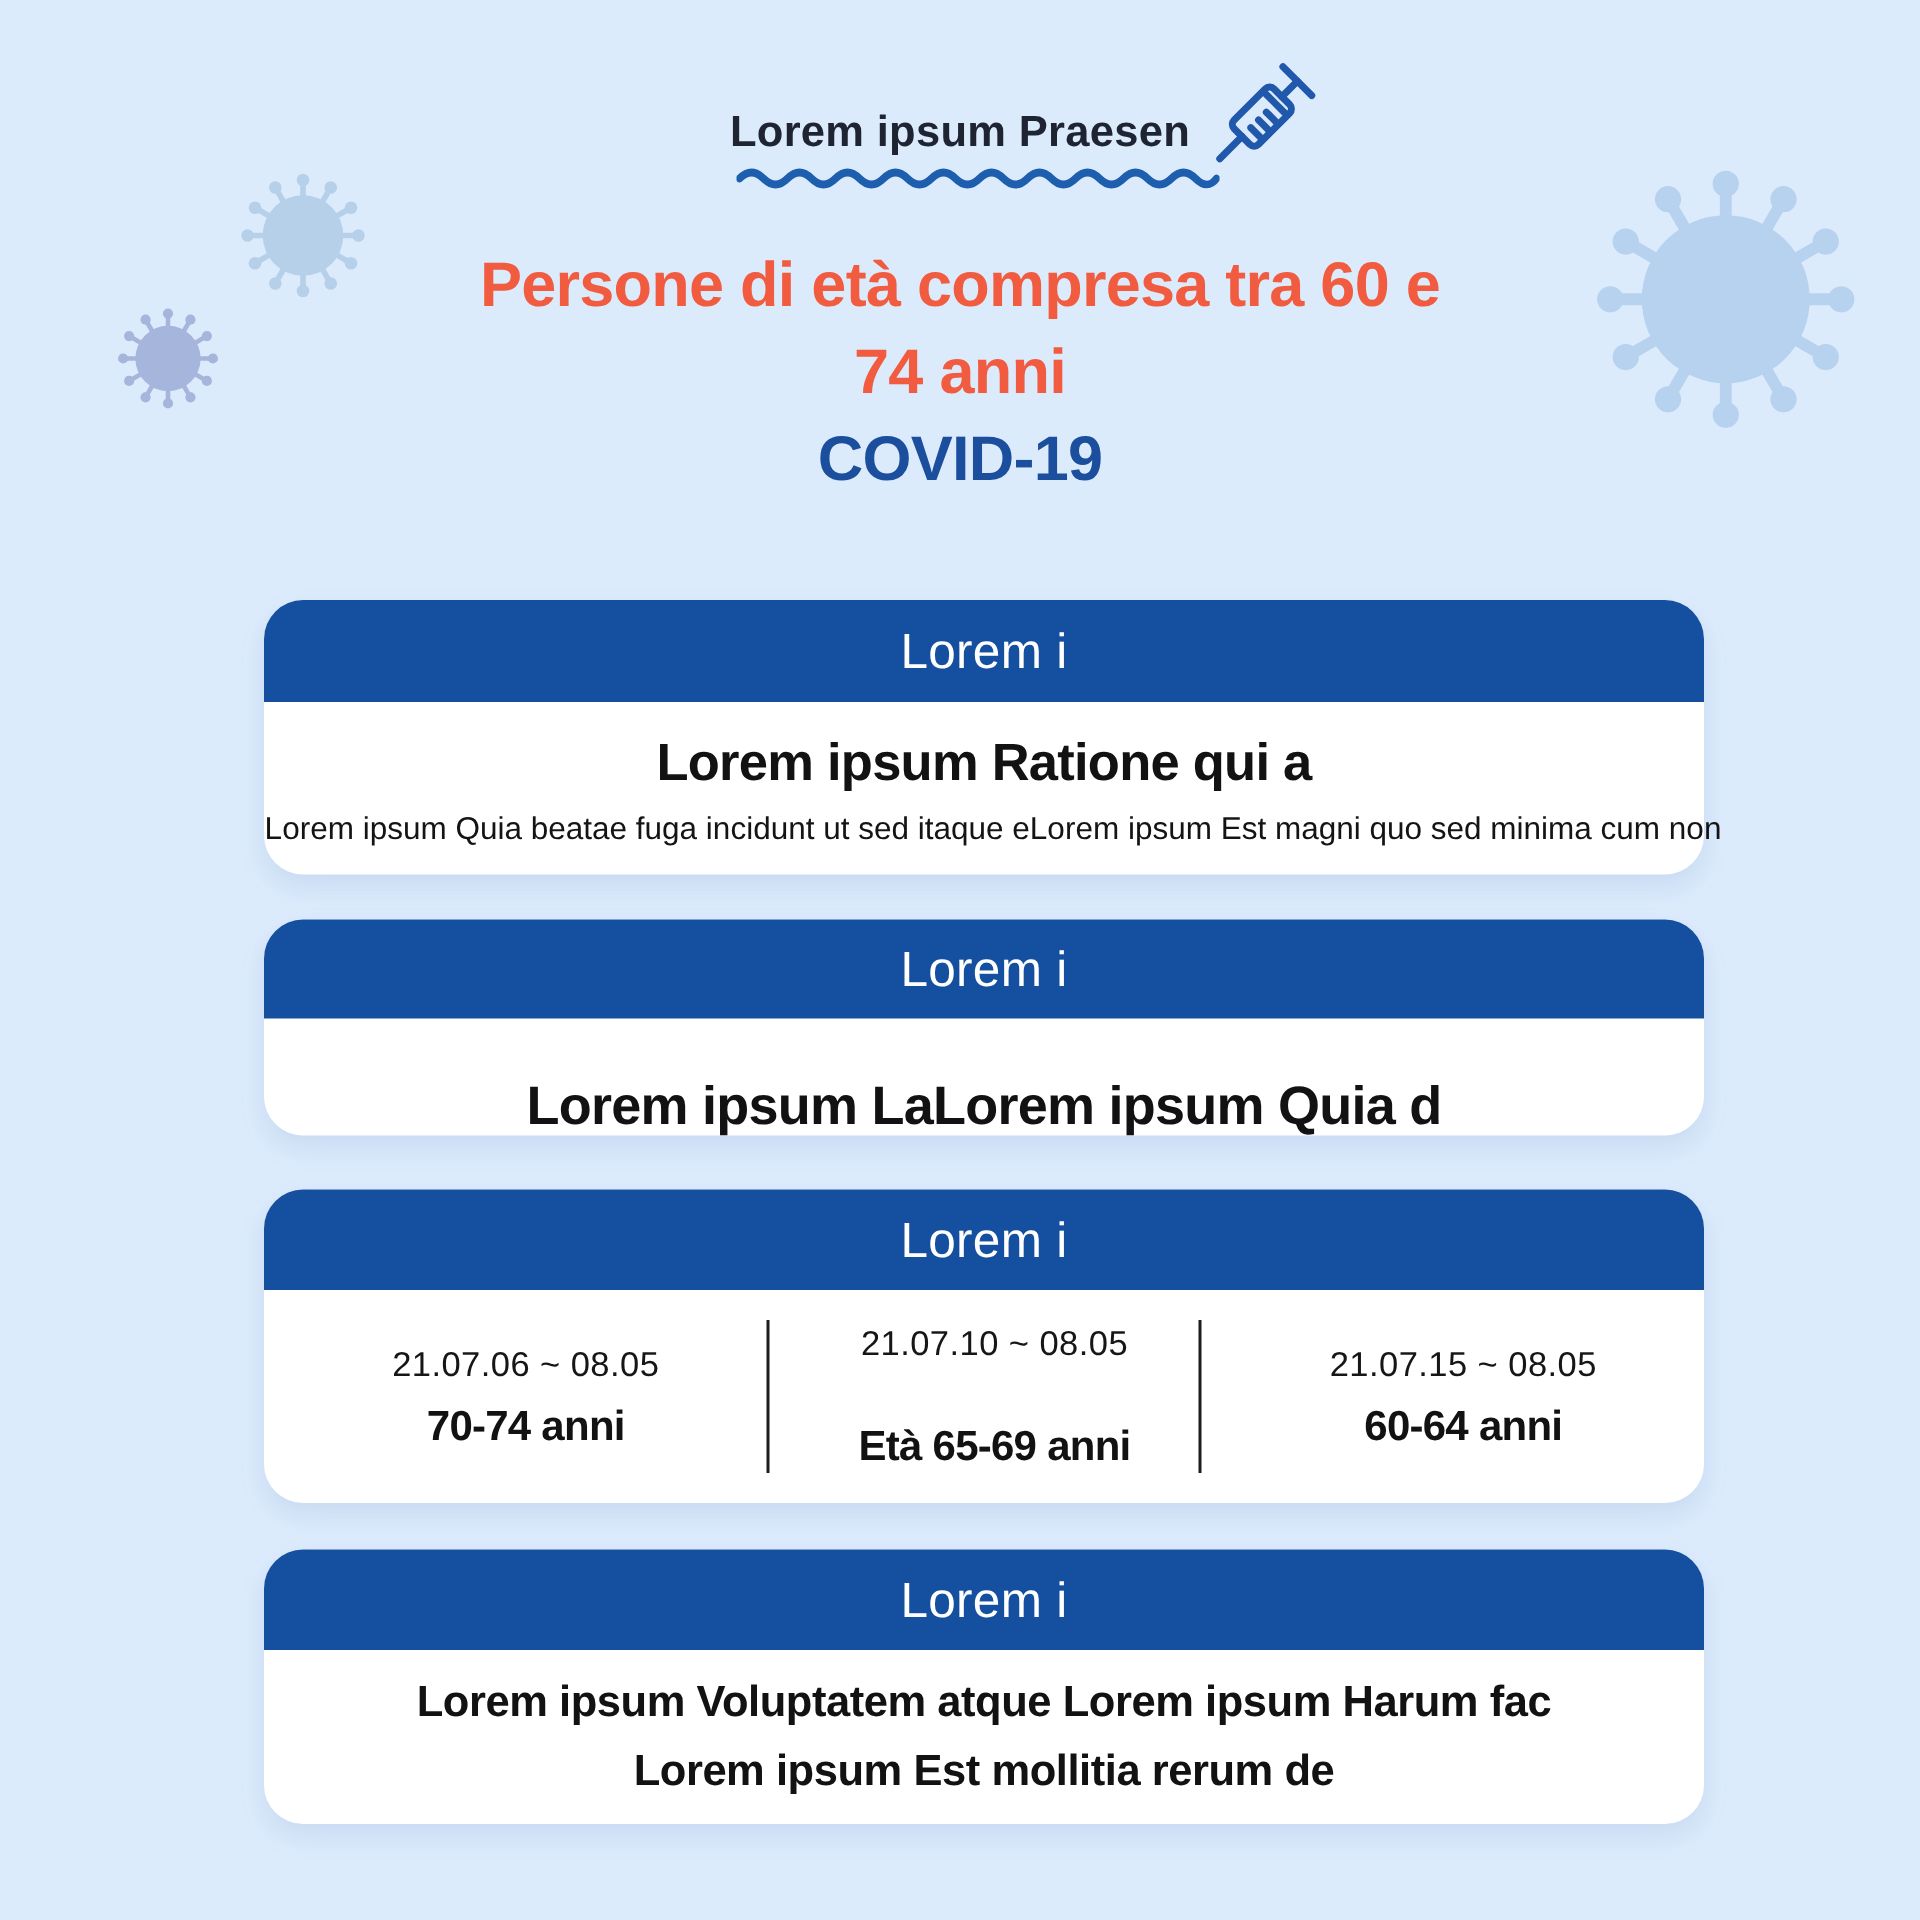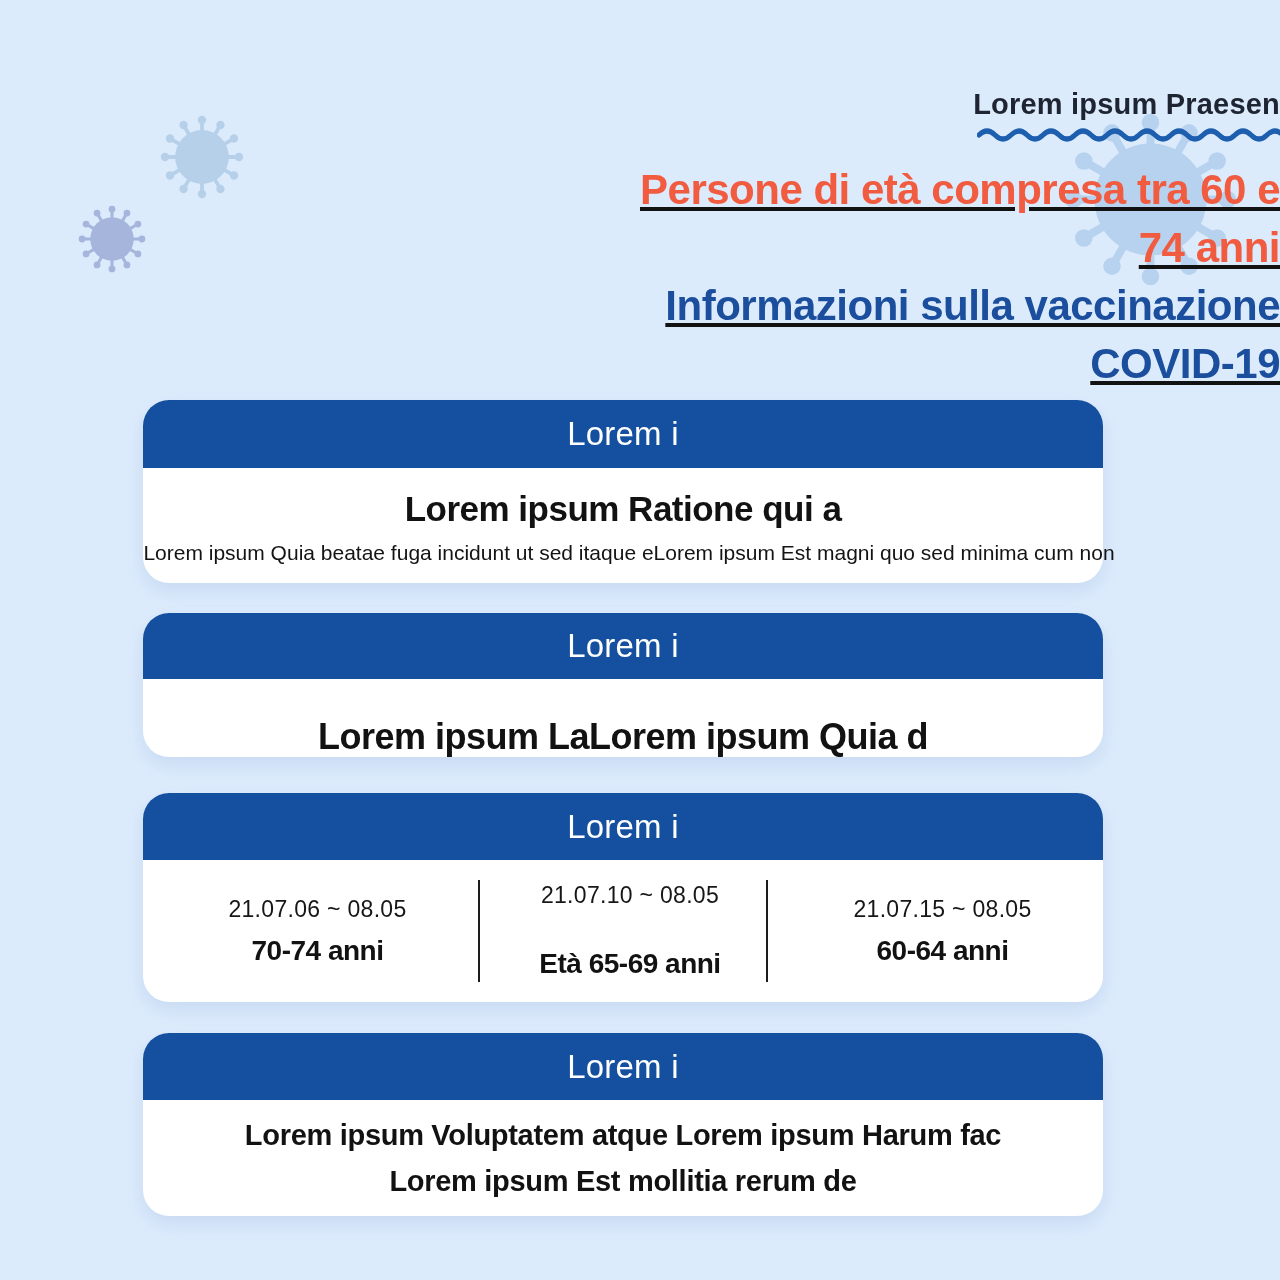--- a/index.html
+++ b/index.html
@@ -14,44 +14,44 @@
   .poster { position: absolute; inset: 0; }
 
   
   .virus { position: absolute; }
   .virus.v1 { left: 160px; top: 115px; width: 84px; height: 84px; color: #b6d0ea; }
   .virus.v2 { left: 78px;  top: 205px; width: 68px; height: 68px; color: #a6b5dc; }
   .virus.v3 { left: 1063px; top: 112px; width: 175px; height: 175px; color: #b7d2ee; }
 
   
   .tagline-row {
-    position: absolute; top: 88px; left: 0; width: 100%;
-    display: flex; justify-content: flex-end;
+    position: absolute; top: 72px; left: 0; width: 100%;
+    display: flex; justify-content: center;
   }
   .tagline-inner { position: relative; }
   .tagline-text {
     font-size: 29px; font-weight: 600; color: #1e2431; letter-spacing: 0.2px;
     white-space: nowrap;
   }
   .wave {
     position: absolute; left: 4px; top: 37px; width: 322px; height: 20px;
   }
   .syringe {
     position: absolute; right: -96px; top: -42px; width: 94px; height: 94px;
   }
 
   
-  .hero { position: absolute; top: 161px; left: 0; width: 100%; text-align: right; text-decoration: underline; }
+  .hero { position: absolute; top: 161px; left: 0; width: 100%; text-align: center; }
   .hero-line { font-size: 42px; font-weight: 700; line-height: 58px; letter-spacing: -0.5px; }
   .hero-orange { color: #f15b40; }
   .hero-blue   { color: #1b4f9e; }
 
   
   .card {
-    position: absolute; left: 143px; width: 960px;
+    position: absolute; left: 176px; width: 960px;
     border-radius: 26px;
     background: #ffffff;
     box-shadow: 0 8px 18px rgba(27, 80, 158, 0.10);
   }
   .card-head {
     background: #14509f;
     border-radius: 26px 26px 0 0;
     display: flex; align-items: center; justify-content: center;
     color: #ffffff; font-size: 33px; font-weight: 500; letter-spacing: 0.2px;
   }
@@ -150,21 +150,20 @@
           <path d="M62 45 H76"></path>
           <path d="M76 32 V58"></path>
         </g>
       </svg>
     </div>
   </div>
 
   <div class="hero">
     <div class="hero-line hero-orange">Persone di età compresa tra 60 e</div>
     <div class="hero-line hero-orange">74 anni</div>
-    <div class="hero-line hero-blue">Informazioni sulla vaccinazione</div>
     <div class="hero-line hero-blue">COVID-19</div>
   </div>
 
   <section class="card c1">
     <header class="card-head">
       <span>Lorem i</span>
     </header>
     <div class="card-body">
       <div class="c1-title">Lorem ipsum Ratione qui a</div>
       <div class="c1-sub">Lorem ipsum Quia beatae fuga incidunt ut sed itaque eLorem ipsum Est magni quo sed minima cum non</div>

